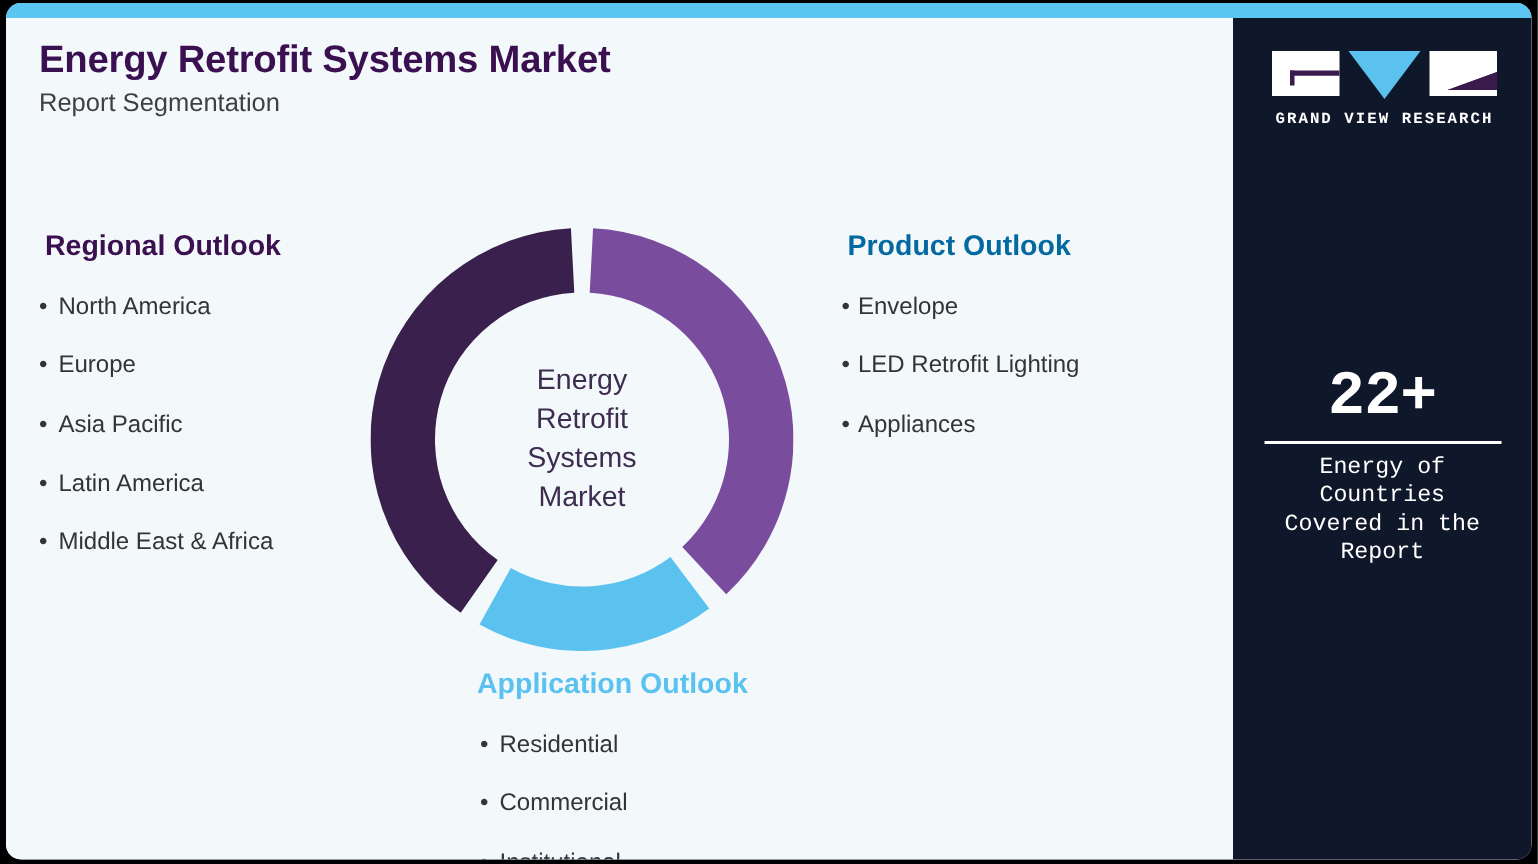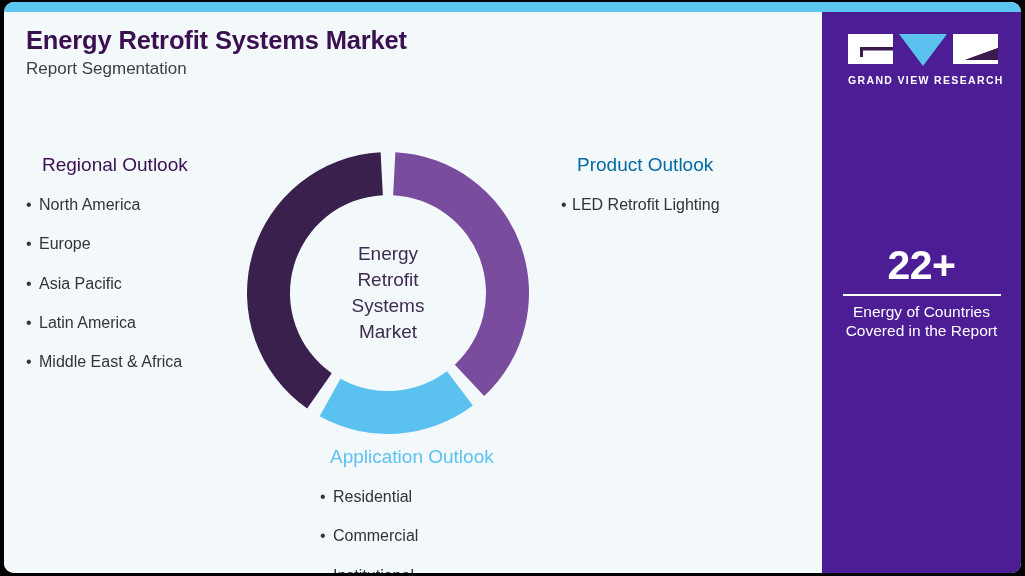--- a/index.html
+++ b/index.html
@@ -74,22 +74,22 @@
     margin: 0;
     line-height: 1.2;
   }
 
   
   .outlook {
     position: absolute;
   }
   .outlook-heading {
     font-size: 19px;
-    font-weight: normal;
-    margin: 0 0 5px 16px;
+    font-weight: bold;
+    margin: 0 0 5px 4px;
     line-height: 1.2;
   }
   .outlook-list {
     list-style: none;
     margin: 0;
     padding: 0;
   }
   .outlook-list li {
     font-size: 16px;
     color: #333338;
@@ -156,21 +156,22 @@
     text-align: center;
   }
 
   
   .side-panel {
     position: absolute;
     right: 0;
     top: 10px;
     width: 199px;
     height: 561px;
-    background: #4c1d95;
+    background: #0f172a;
+    font-family: Liberation Mono, monospace;
   }
 
   .logo {
     position: absolute;
     left: 26px;
     top: 20px;
     width: 150px;
   }
   .logo-mark {
     display: block;
@@ -259,21 +260,23 @@
           <li><span class="bullet">•</span><span>Europe</span></li>
           <li><span class="bullet">•</span><span>Asia Pacific</span></li>
           <li><span class="bullet">•</span><span>Latin America</span></li>
           <li><span class="bullet">•</span><span>Middle East &amp; Africa</span></li>
         </ul>
       </div>
 
       <div class="outlook" id="product-outlook">
         <div class="outlook-heading">Product Outlook</div>
         <ul class="outlook-list">
+          <li><span class="bullet">•</span><span>Envelope</span></li>
           <li><span class="bullet">•</span><span>LED Retrofit Lighting</span></li>
+          <li><span class="bullet">•</span><span>Appliances</span></li>
         </ul>
       </div>
 
       <div class="outlook" id="application-outlook">
         <div class="outlook-heading">Application Outlook</div>
         <ul class="outlook-list">
           <li><span class="bullet">•</span><span>Residential</span></li>
           <li><span class="bullet">•</span><span>Commercial</span></li>
           <li><span class="bullet">•</span><span>Institutional</span></li>
         </ul>

